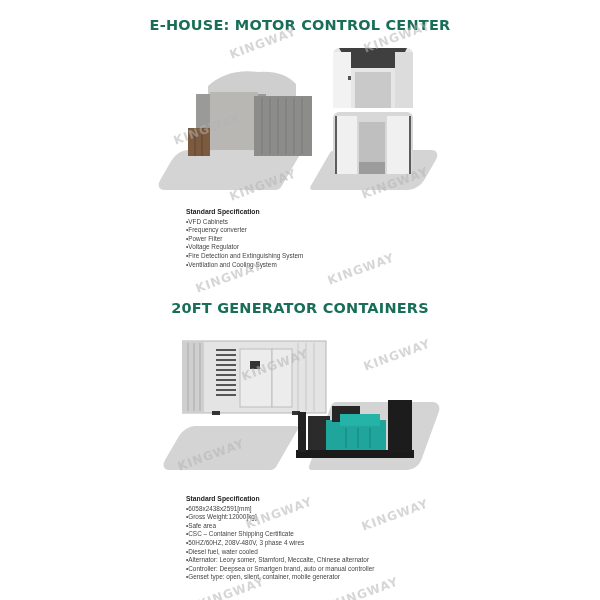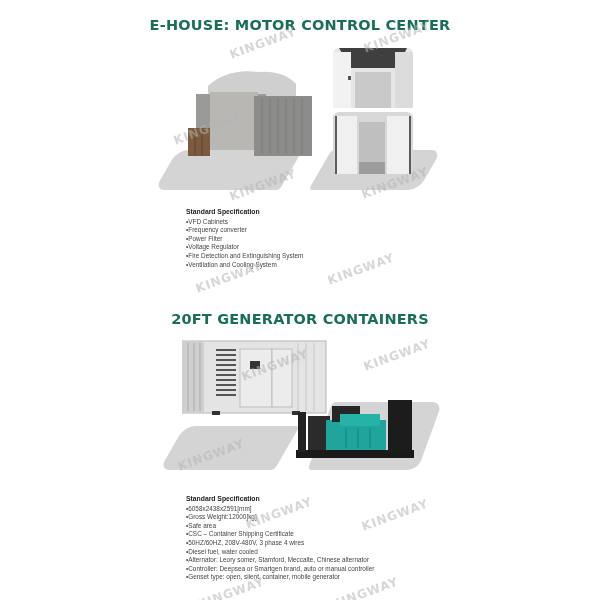--- a/index.html
+++ b/index.html
@@ -1,19 +1,19 @@
 <!DOCTYPE html>
 <html><head>
 <meta charset="utf-8">
 <style>
   html, body { margin: 0; padding: 0; background: #ffffff; }
   body { width: 600px; height: 600px; position: relative; overflow: hidden; font-family: "Liberation Sans", sans-serif; }
   .title { position: absolute; left: 0; width: 600px; text-align: center; font-family: "DejaVu Sans", sans-serif; font-weight: bold; color: #1a6e58; letter-spacing: 0.2px; }
   .title1 { top: 17px; font-size: 14.5px; }
-  .title2 { top: 300px; font-size: 14.5px; margin-top: 11px; }
+  .title2 { top: 300px; font-size: 14.5px; }
   .shadow { position: absolute; background: #d4d4d4; }
   .wm { position: absolute; color: rgba(180,180,180,0.55); font-family: "DejaVu Sans", sans-serif; font-weight: bold; font-size: 12px; letter-spacing: 1px; transform: rotate(-20deg); pointer-events: none; }
   .spec { position: absolute; left: 186px; font-size: 6.4px; color: #444; line-height: 8.6px; }
   .spec .head { font-weight: bold; color: #222; font-size: 6.8px; margin-bottom: 1px; }
   .spec ul { list-style: none; margin: 0; padding: 0; }
   .spec li::before { content: "\2022 "; }
   .img { position: absolute; }
 </style>
 </head>
 <body>

